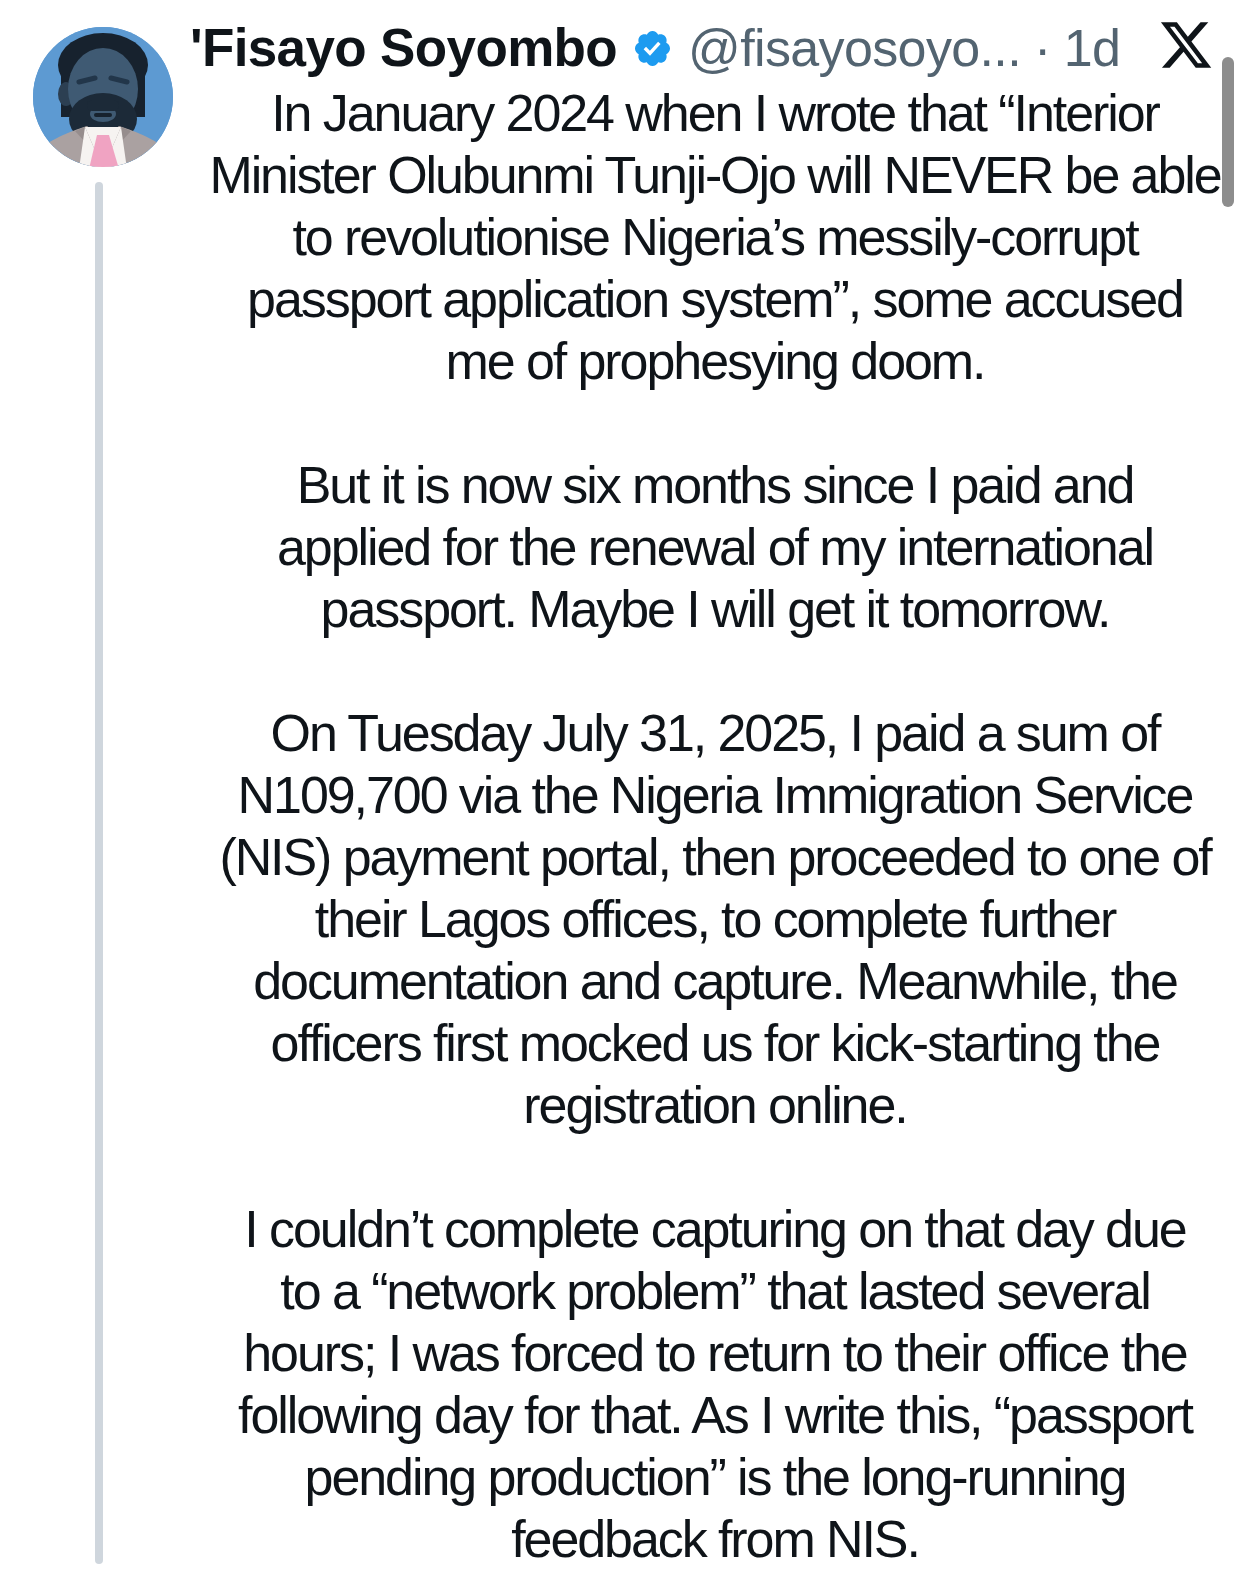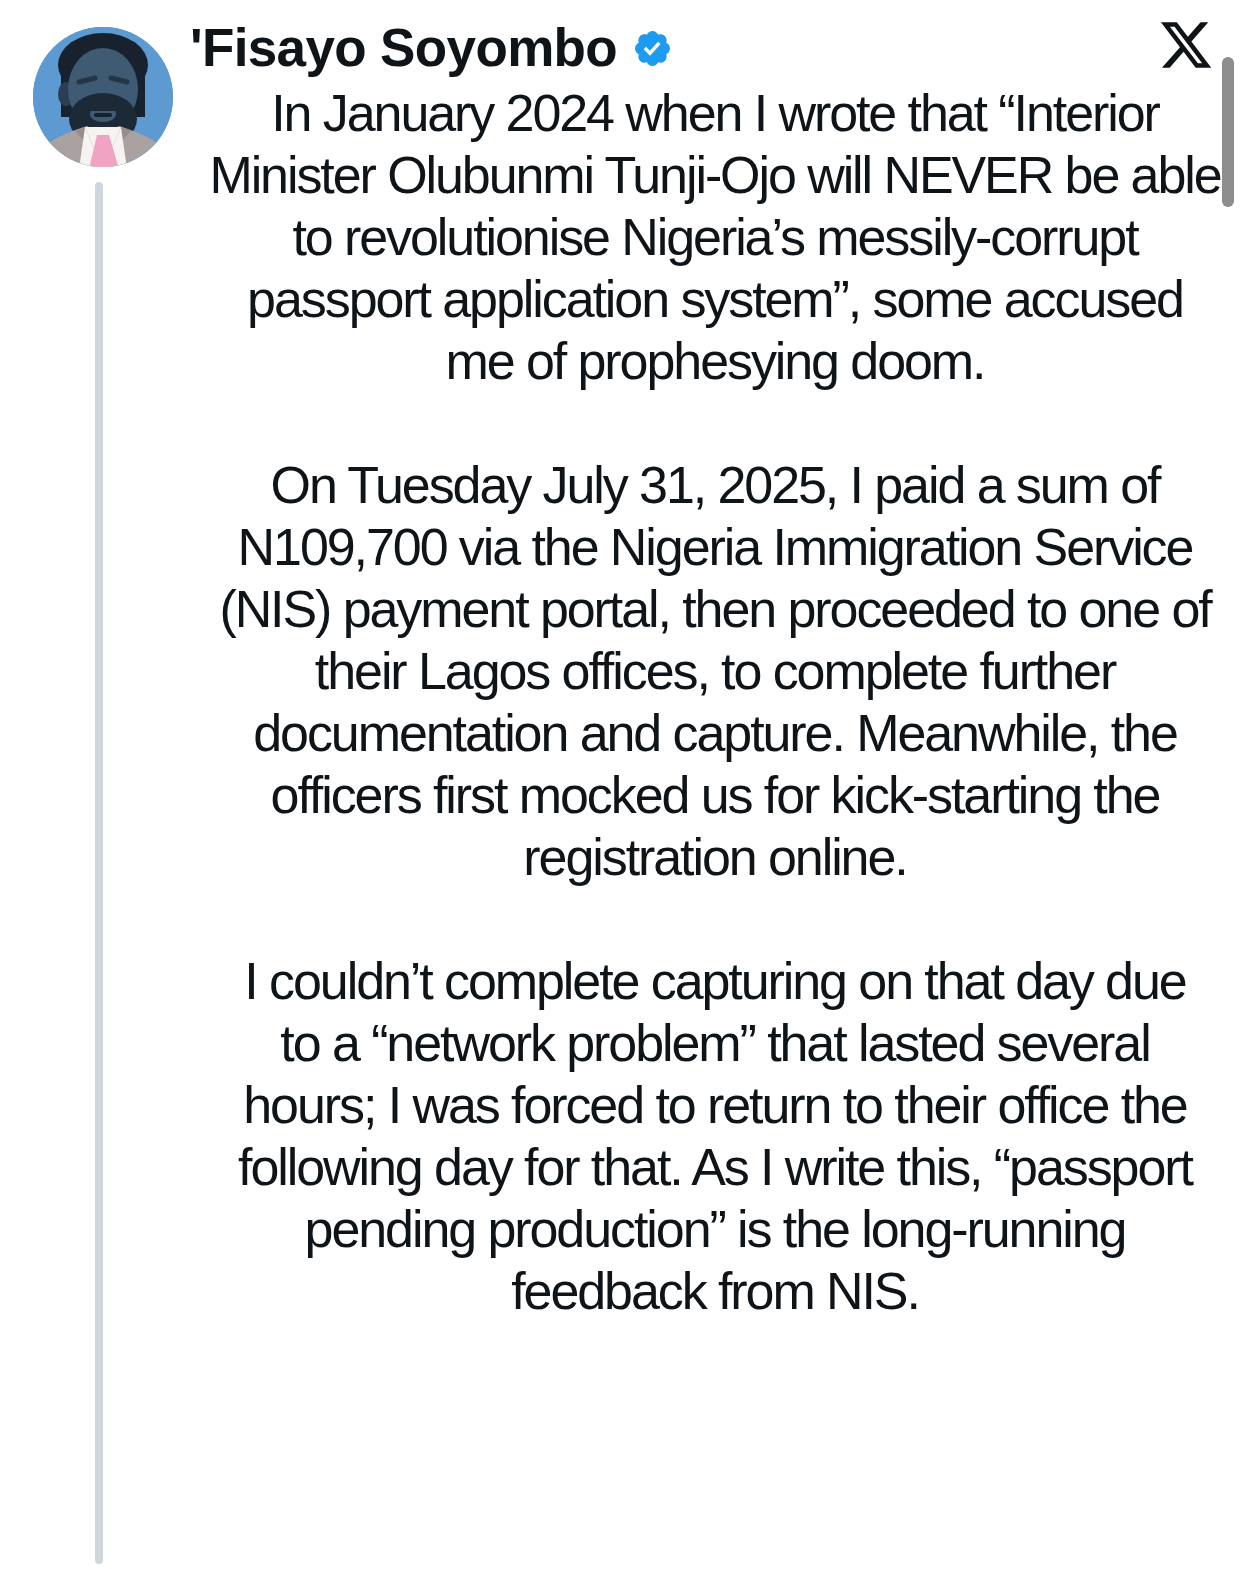--- a/index.html
+++ b/index.html
@@ -130,36 +130,44 @@
 
 <div class="thread-line"></div>
 
 <div class="header">
   <span class="display-name">'Fisayo Soyombo</span>
   <span class="badge">
     <svg viewBox="0 0 24 24">
       <path fill="#1d9bf0" fill-rule="evenodd" d="M22.25 12c0-1.43-.88-2.67-2.19-3.34.46-1.39.2-2.9-.81-3.91s-2.52-1.27-3.91-.81c-.66-1.31-1.91-2.19-3.34-2.19s-2.67.88-3.33 2.19c-1.4-.46-2.91-.2-3.92.81s-1.26 2.52-.8 3.91c-1.31.67-2.2 1.91-2.2 3.34s.89 2.67 2.2 3.34c-.46 1.39-.21 2.9.8 3.91s2.52 1.26 3.91.81c.67 1.31 1.91 2.19 3.34 2.19s2.68-.88 3.34-2.19c1.39.45 2.9.2 3.91-.81s1.27-2.52.81-3.91c1.31-.67 2.19-1.91 2.19-3.34zm-11.71 4.2L6.8 12.46l1.41-1.42 2.26 2.26 4.8-5.23 1.47 1.36-6.2 6.77z"></path>
     </svg>
   </span>
+  <span class="handle-group">
+    <span>@fisayosoyo...</span>
+    <span>·</span>
+    <span>1d</span>
+  </span>
 </div>
 
 <div class="x-logo">
   <svg viewBox="0 0 24 24">
     <path fill="#0f1419" d="M18.244 2.25h3.308l-7.227 8.26 8.502 11.24H16.17l-5.214-6.817L4.99 21.75H1.68l7.73-8.835L1.254 2.25H8.08l4.713 6.231zm-1.161 17.52h1.833L7.084 4.126H5.117z"></path>
   </svg>
 </div>
 
 <div class="scrollbar-thumb"></div>
 
 <div class="tweet-body">
   <p>In January 2024 when I wrote that “Interior
 Minister Olubunmi Tunji-Ojo will NEVER be able
 to revolutionise Nigeria’s messily-corrupt
 passport application system”, some accused
 me of prophesying doom.</p>
+  <p>But it is now six months since I paid and
+applied for the renewal of my international
+passport. Maybe I will get it tomorrow.</p>
   <p>On Tuesday July 31, 2025, I paid a sum of
 N109,700 via the Nigeria Immigration Service
 (NIS) payment portal, then proceeded to one of
 their Lagos offices, to complete further
 documentation and capture. Meanwhile, the
 officers first mocked us for kick-starting the
 registration online.</p>
   <p>I couldn’t complete capturing on that day due
 to a “network problem” that lasted several
 hours; I was forced to return to their office the

